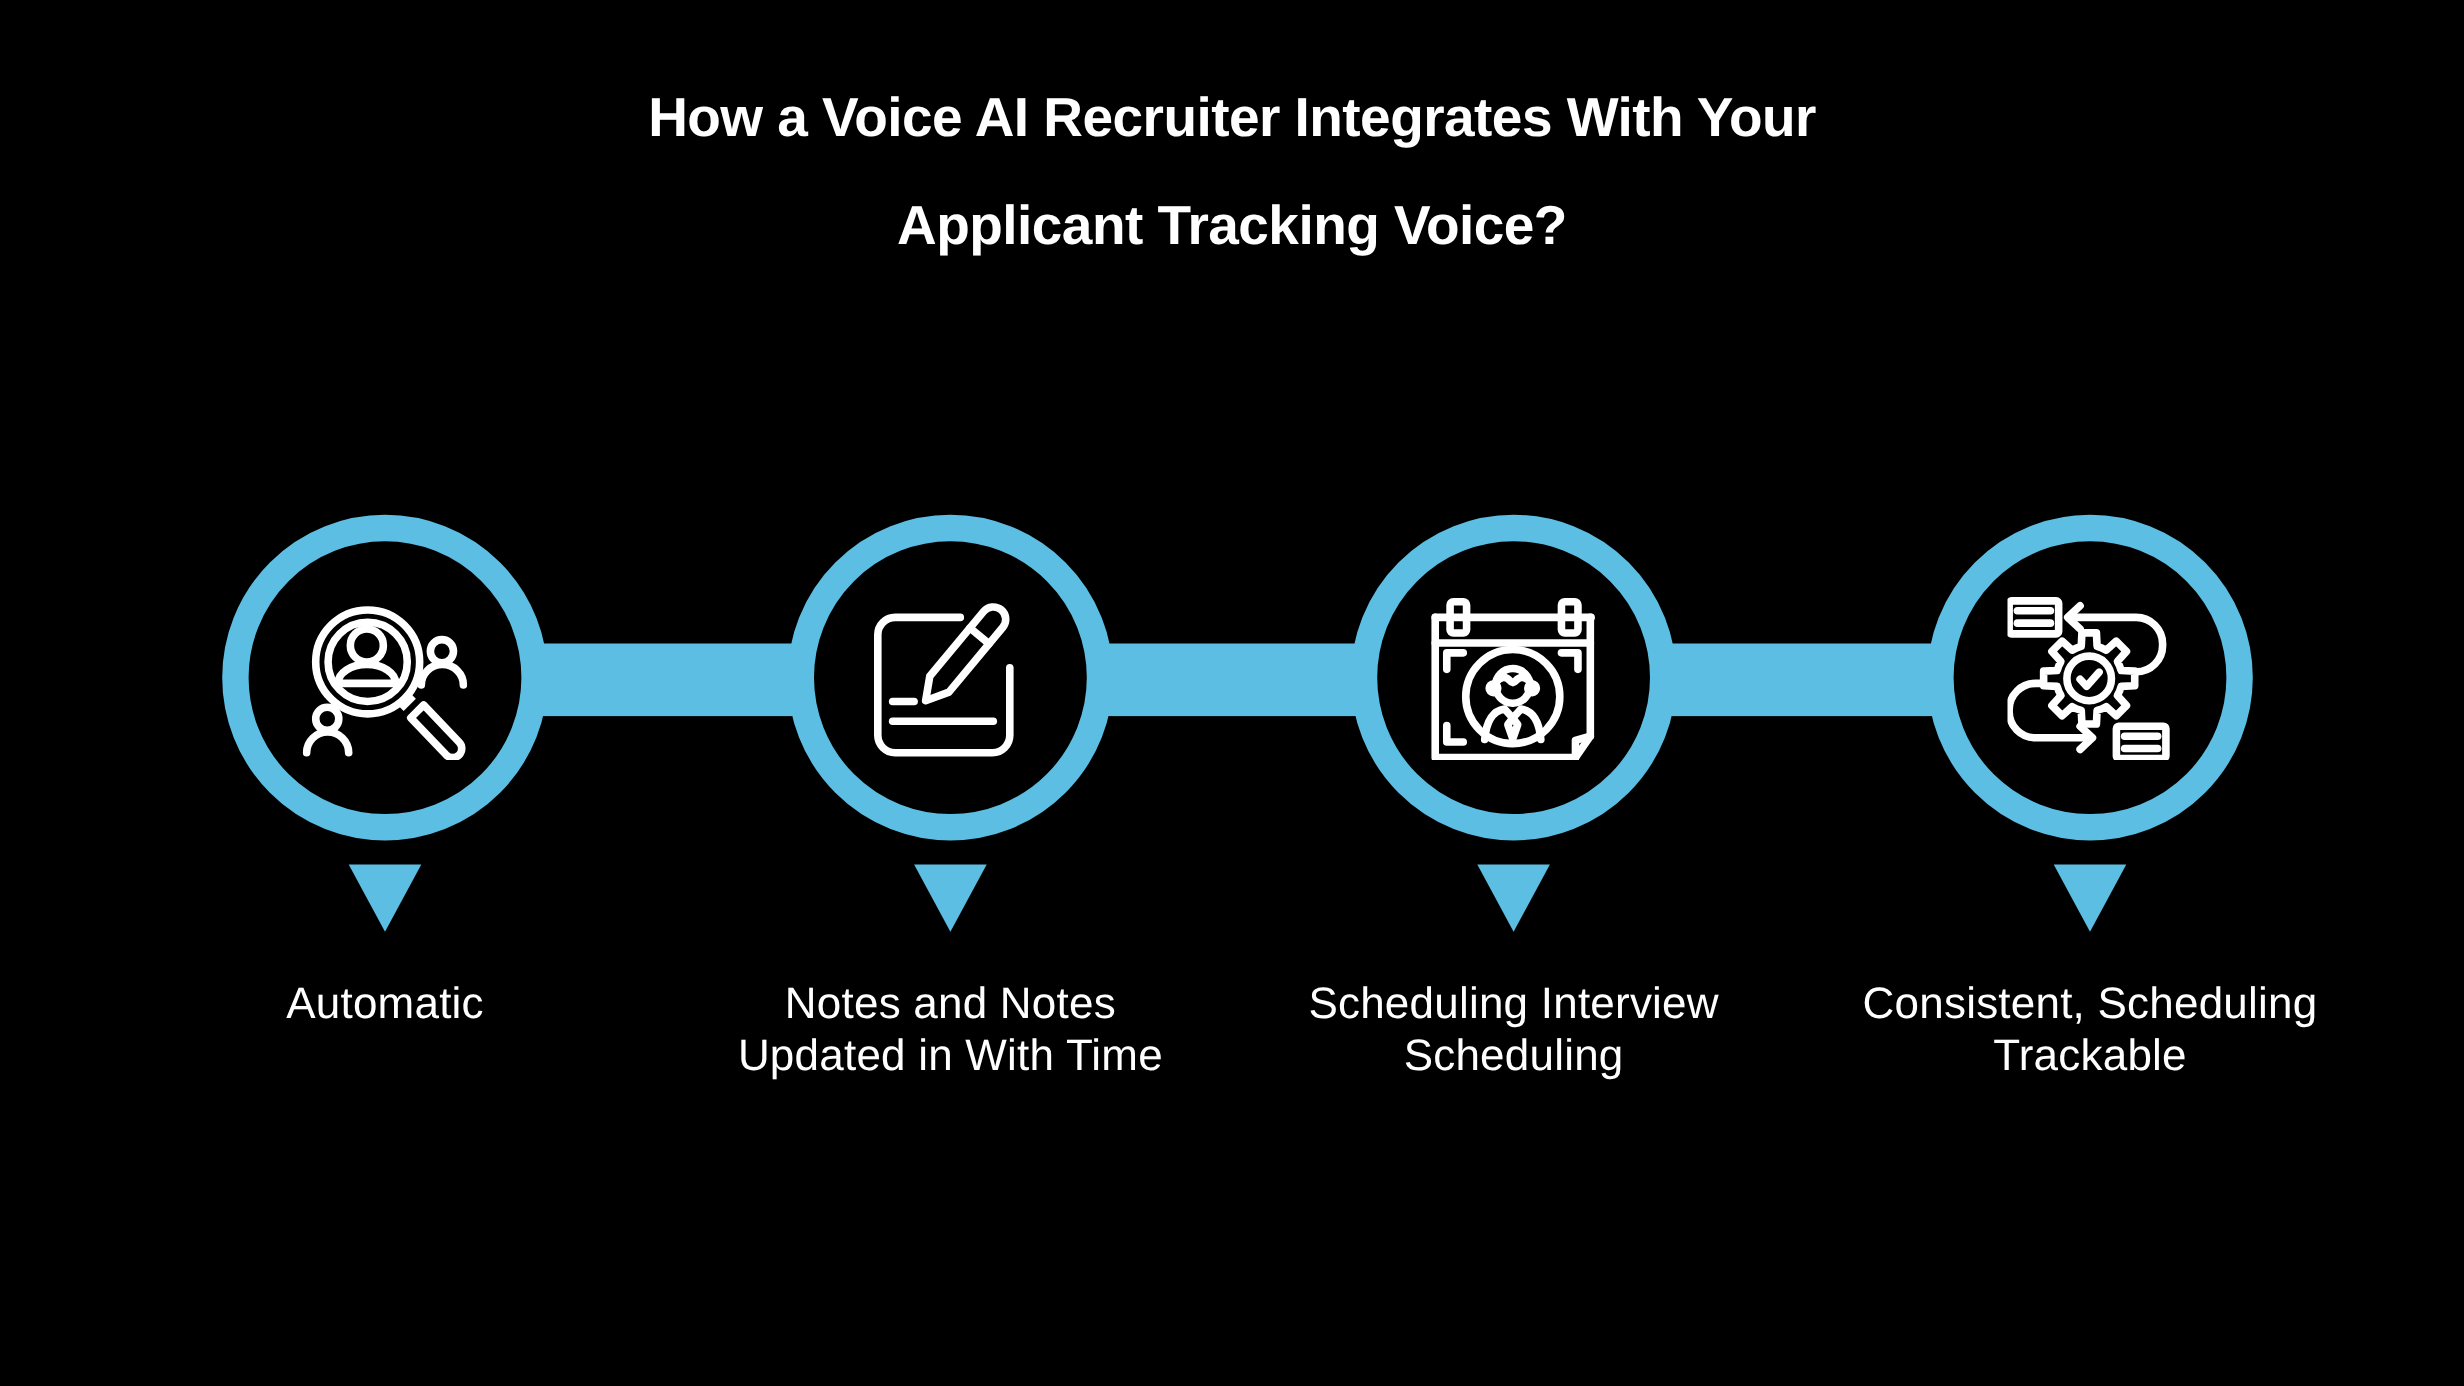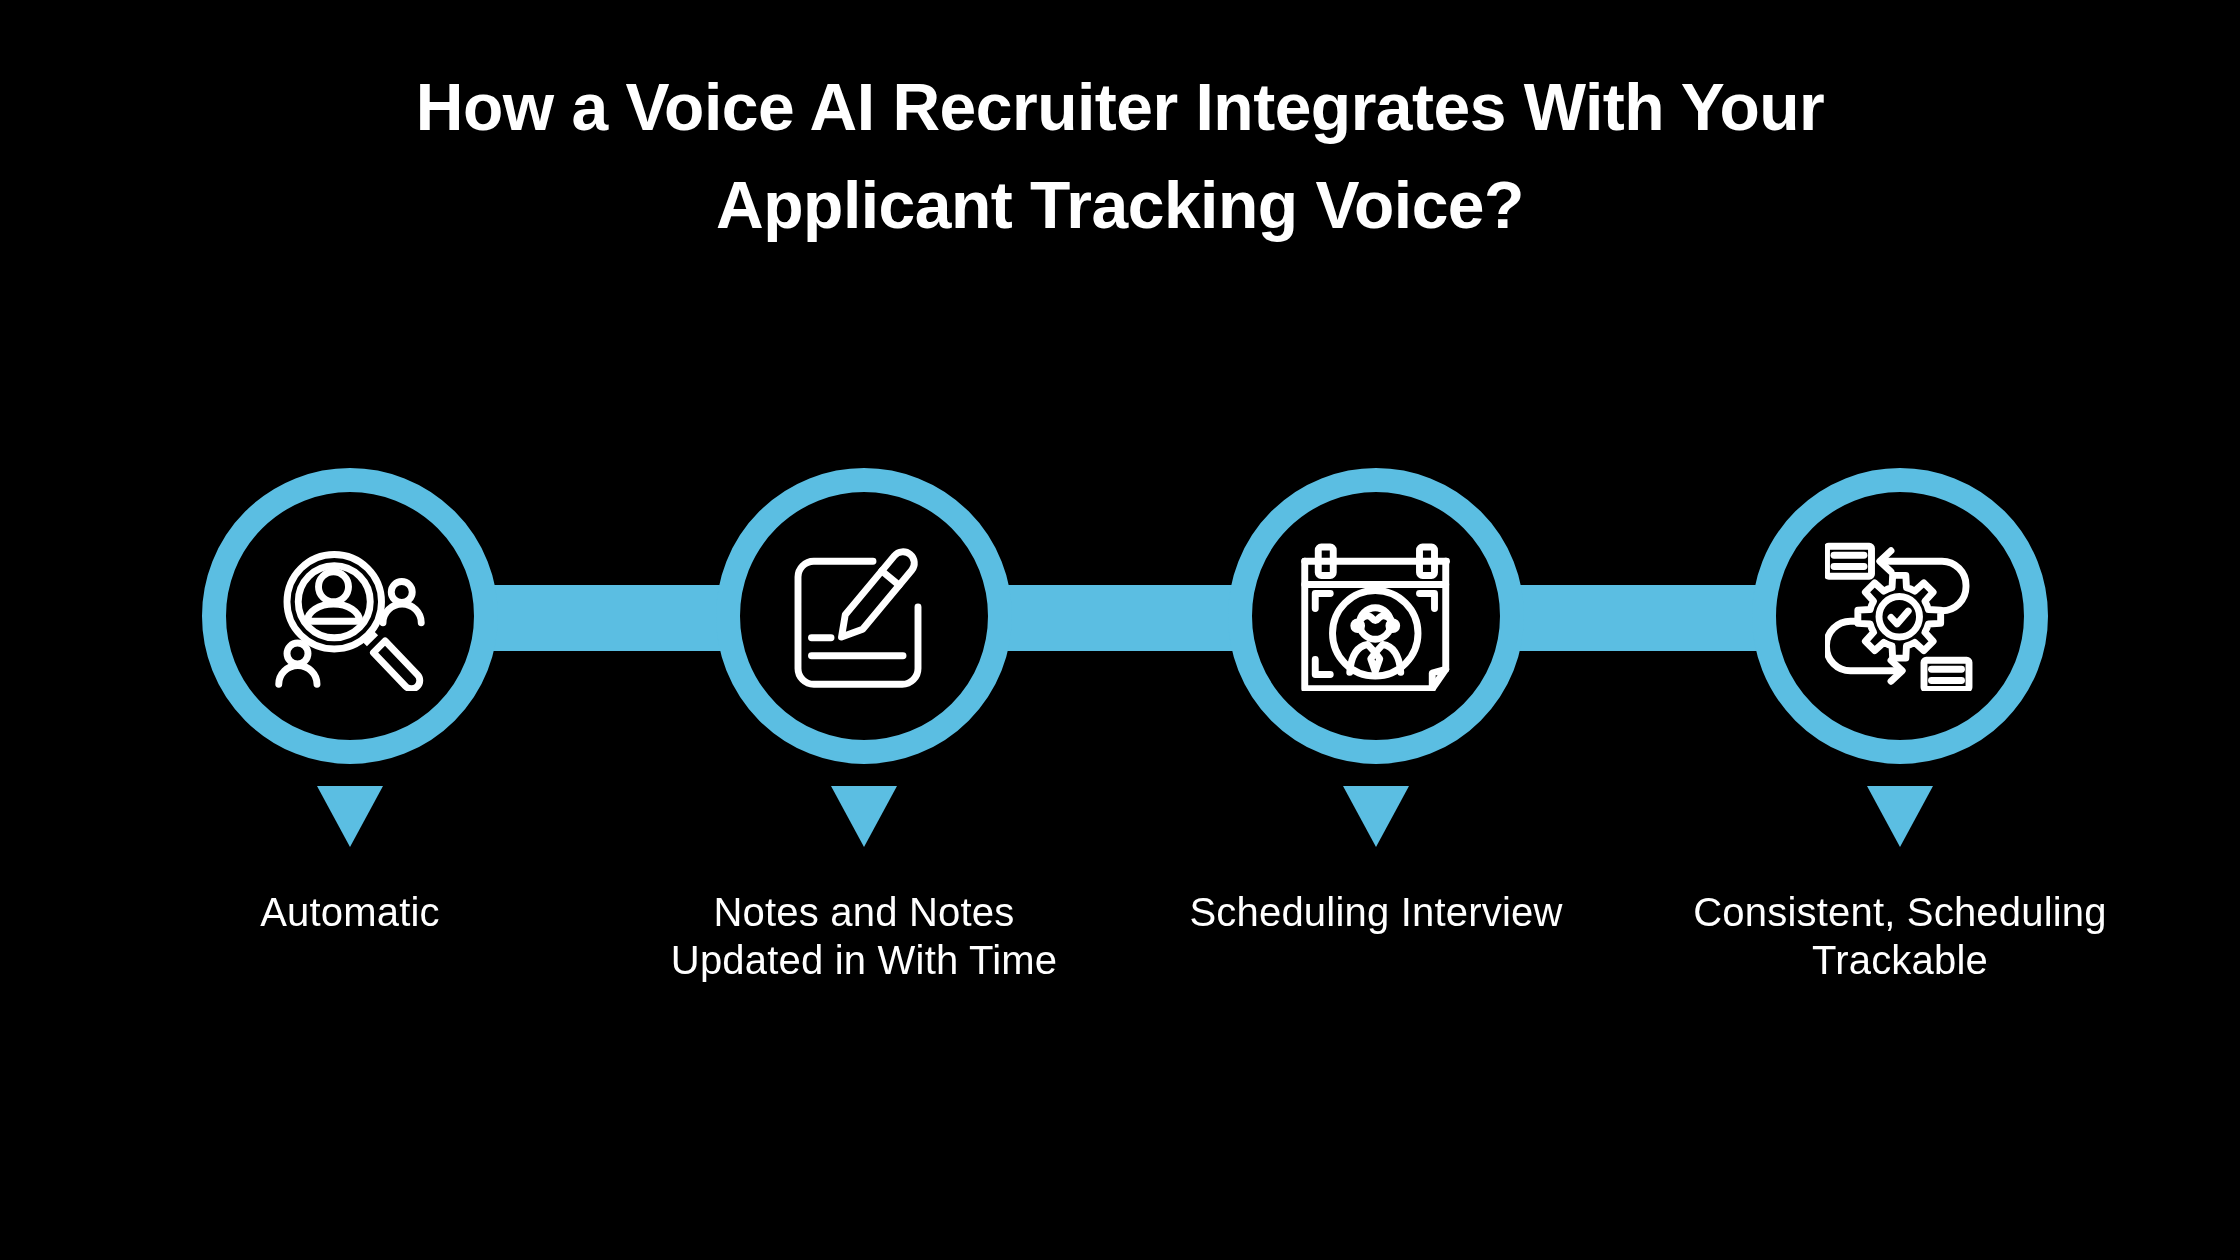--- a/index.html
+++ b/index.html
@@ -14,21 +14,21 @@
     width:2240px;height:1260px;
     position:relative;overflow:hidden;
     font-family:"Liberation Sans","DejaVu Sans",sans-serif;
     color:var(--text);
   }
   .canvas{position:absolute;inset:0;}
 
   
   .title{
     position:absolute;top:58px;left:0;width:2240px;
-    text-align:center;font-weight:700;font-size:66px;
+    text-align:center;font-weight:700;font-size:50px;
     line-height:98px;letter-spacing:-0.5px;color:var(--text);
   }
 
   
   .connector{
     position:absolute;left:350px;top:585px;width:1550px;height:66px;
     background:var(--accent);z-index:1;
   }
 
   
@@ -139,20 +139,21 @@
         <path d="M39.6,52.5 c2.8,-3.2 6,-3.4 8.2,-0.6 c1.2,1.5 2.4,1.5 3.6,0 c2.2,-2.8 5.4,-2.6 8.5,0.6"></path>
         <circle cx="37.8" cy="56.5" r="2.6"></circle>
         <circle cx="61.2" cy="56.5" r="2.6"></circle>
         <path d="M32.5,87.5 c1,-12 5.5,-17.5 12,-18.5 l5,5.5 l5,-5.5 c6.5,1 11,6.5 12,18.5"></path>
         <path d="M49.5,74.5 l-3,4 l3,8.5 l3,-8.5 z"></path>
       </svg>
     </div>
     <div class="pointer"></div>
     <div class="label">
       <div>Scheduling Interview</div>
+      <div>Scheduling</div>
     </div>
   </div>
 
   <div class="step step-4">
     <div class="ring">
       <svg class="icon" viewBox="0 0 100 100">
         <path d="M37.5,13.5 H78 a16,16 0 0 1 16,16 v1 a16,16 0 0 1 -16,16 h-1.5"></path>
         <path d="M44,6.5 L36.5,13.5 L44,20.5"></path>
         <path d="M23,53.5 H17 a16,16 0 0 0 -16,16 v1 a16,16 0 0 0 16,16 h33"></path>
         <path d="M44,79.5 L51.5,86.5 L44,93.5"></path>

